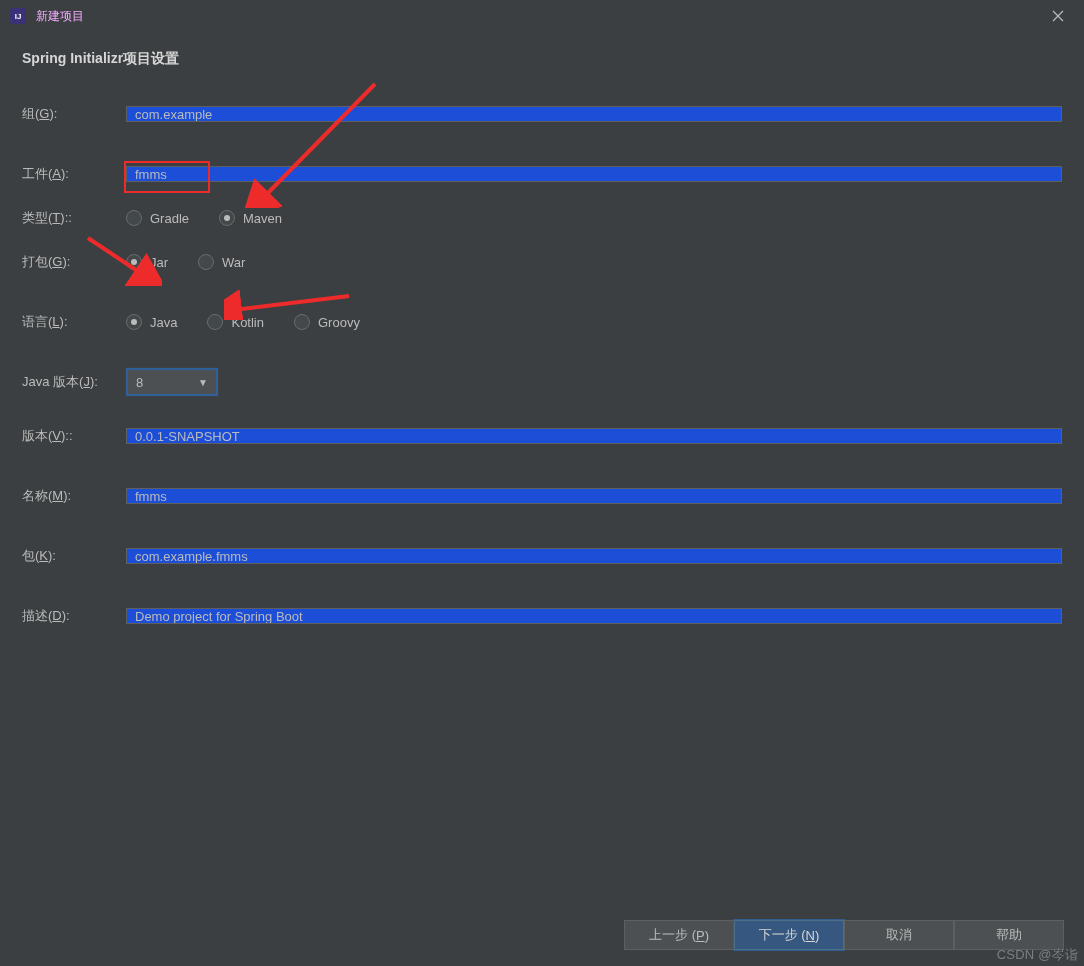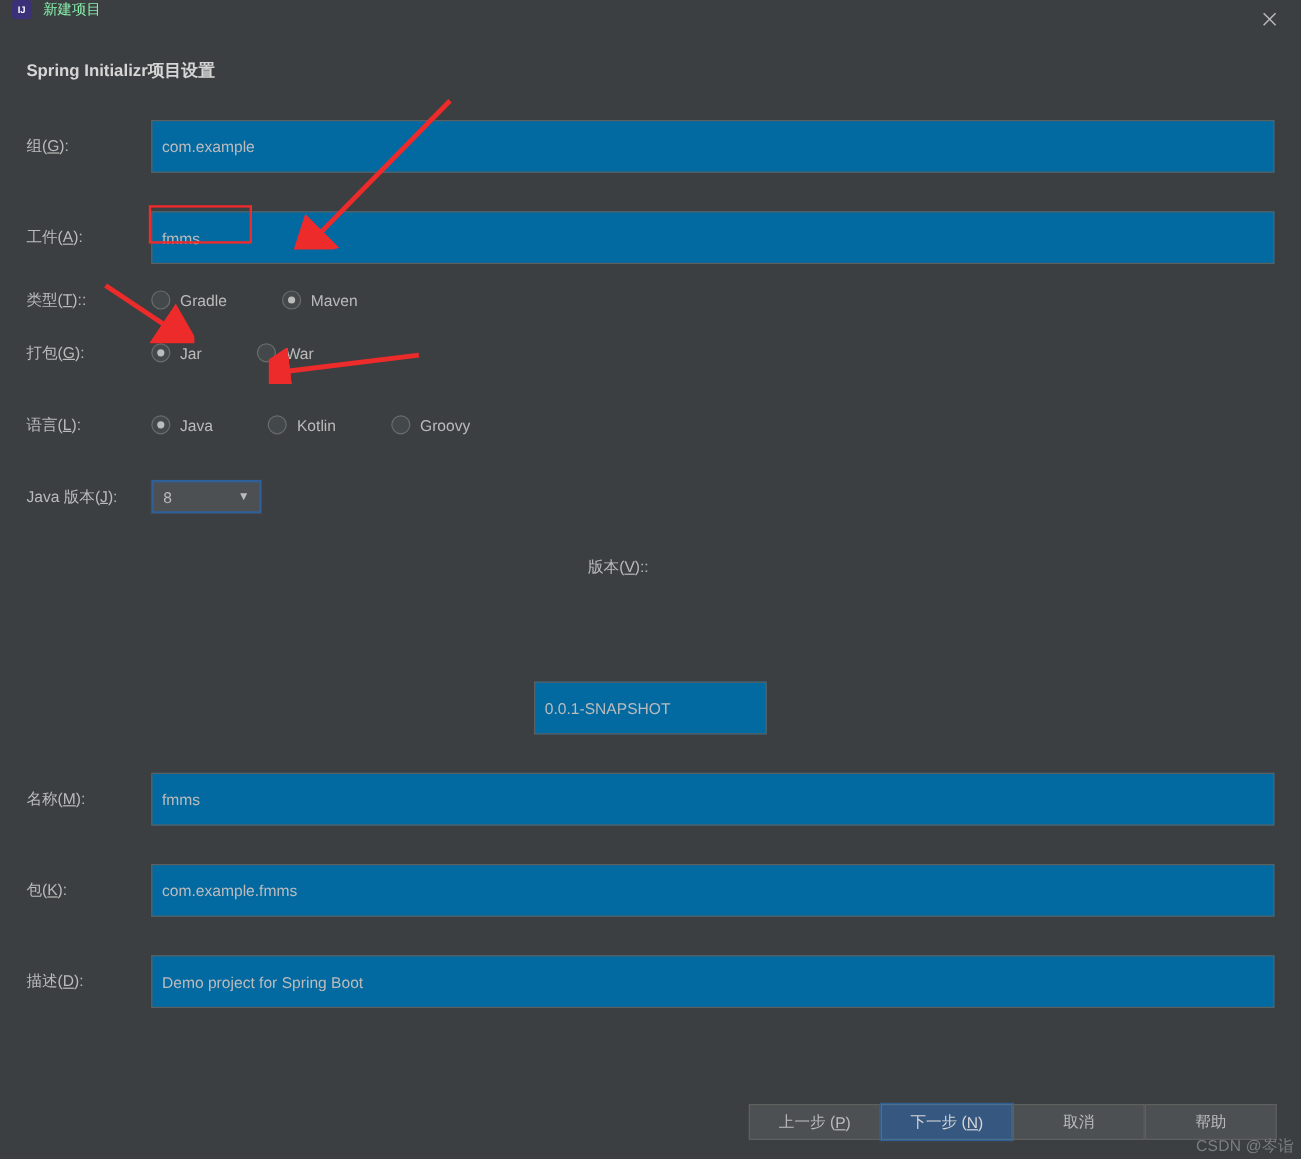--- a/index.html
+++ b/index.html
@@ -7,23 +7,23 @@
   body {
     font-family: "Segoe UI", "Microsoft YaHei", Arial, sans-serif;
     font-size: 13px;
     background: #3c3f41;
     color: #bbbbbb;
   }
   .titlebar {
     height: 32px;
     background: #3c3f41;
     display: flex;
-    align-items: flex-start;
+    align-items: center;
     padding: 0 10px;
-    color: #86efac;
+    color: #f0abfc;
     position: relative;
   }
   .titlebar .app-icon {
     width: 16px; height: 16px;
     background: #3b3178;
     border-radius: 3px;
     display: inline-flex;
     align-items: center;
     justify-content: center;
     margin-right: 10px;
@@ -67,31 +67,31 @@
     width: 104px;
     flex: 0 0 104px;
     color: #bbbbbb;
     font-size: 13px;
     padding-right: 8px;
   }
   .label .ul { text-decoration: underline; }
   .field-wrap { flex: 1; display: flex; align-items: center; }
   .text-input {
     flex: 1;
-    height: 44px;
-    background: #0369a1;
+    height: 16px;
+    background: #1d4ed8;
     border: 1px solid #5e6060;
     color: #bbbbbb;
     padding: 0 8px;
     font-size: 13px;
     font-family: inherit;
     outline: none;
   }
 
-  .radio-group { display: flex; align-items: center; gap: 46px; }
+  .radio-group { display: flex; align-items: center; gap: 30px; }
   .radio-item {
     display: inline-flex;
     align-items: center;
     gap: 8px;
     color: #bbbbbb;
     cursor: pointer;
     font-size: 13px;
   }
   .radio-circle {
     width: 16px; height: 16px;
@@ -284,21 +284,21 @@
         <span>Java 版本(</span><span class="ul">J</span><span>):</span>
       </div>
       <div class="field-wrap">
         <div class="combobox">
           <span>8</span>
           <span class="arrow">▼</span>
         </div>
       </div>
     </div>
 
-    <div class="form-row gap-above" style="margin-top:36px;flex-direction:column;">
+    <div class="form-row gap-above" style="margin-top:26px;">
       <div class="label">
         <span>版本(</span><span class="ul">V</span><span>)::</span>
       </div>
       <div class="field-wrap">
         <input class="text-input" value="0.0.1-SNAPSHOT" style="">
       </div>
     </div>
 
     <div class="form-row">
       <div class="label">

